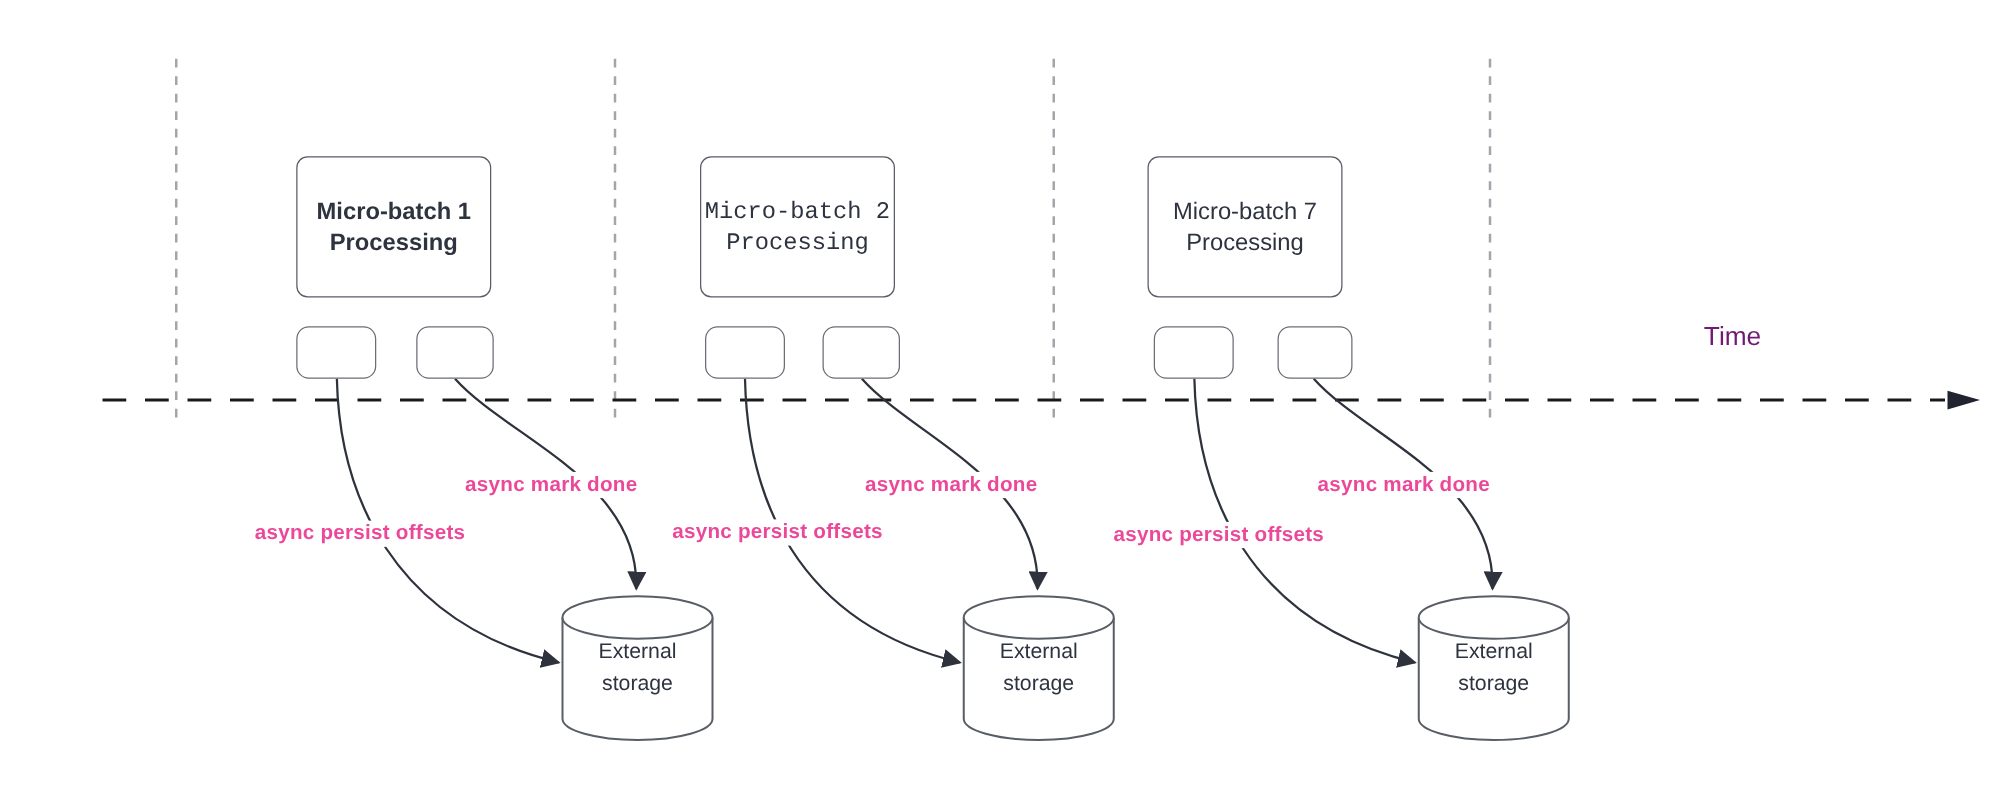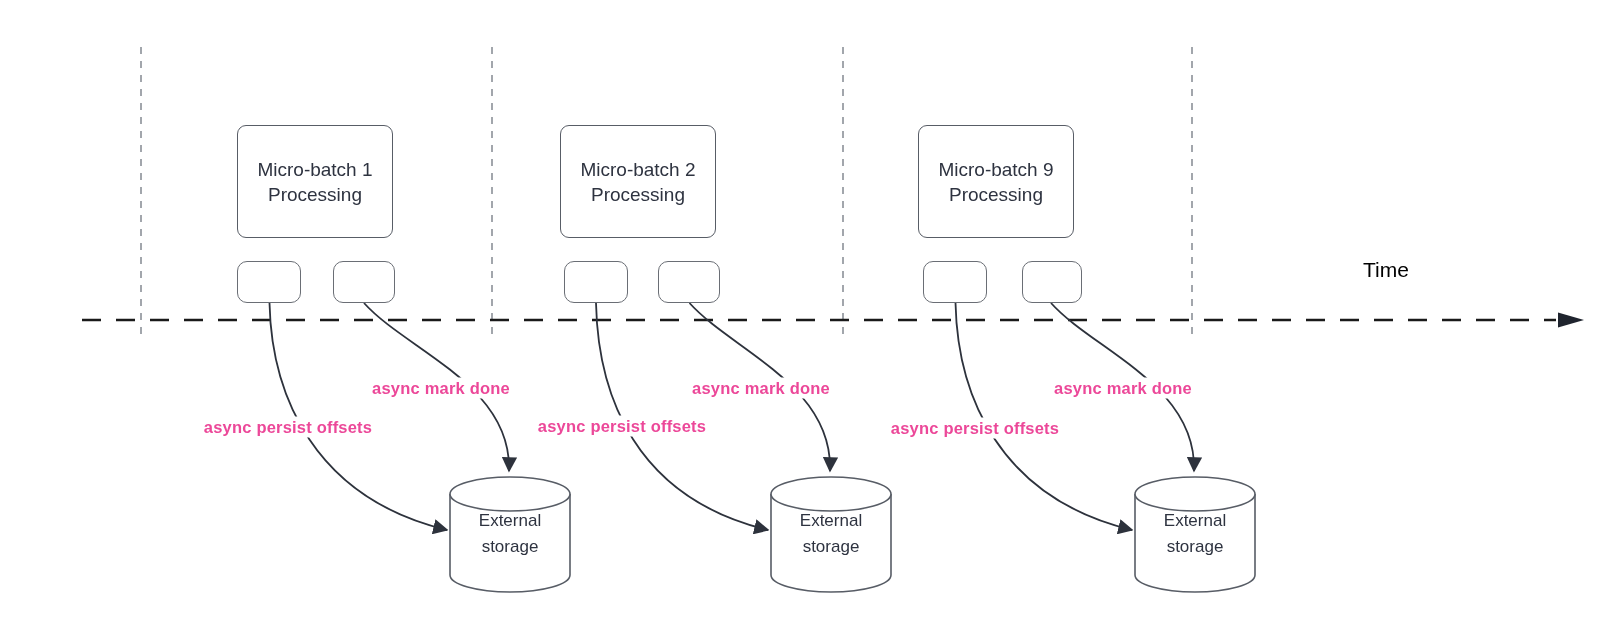--- a/index.html
+++ b/index.html
@@ -49,21 +49,21 @@
     transform: translate(-50%, -50%);
     text-align: center;
     font-size: 17px; line-height: 26px;
     color: #2e3340;
     white-space: pre-line;
   }
   .time-label {
     position: absolute;
     transform: translate(-50%, -50%);
     font-size: 21px;
-    color: #000000;
+    color: #701a75;
     white-space: nowrap;
   }
 </style>
 </head>
 <body>
 
 <div id="canvas">
 
   <svg id="diagram-svg" width="1600" height="642" viewBox="0 0 1600 642">
     <defs>
@@ -96,39 +96,39 @@
     <g>
       <path d="M 771,494 L 771,575 A 60,17 0 0 0 891,575 L 891,494" fill="#ffffff" stroke="#585d66" stroke-width="1.6"></path>
       <ellipse cx="831" cy="494" rx="60" ry="17" fill="#ffffff" stroke="#585d66" stroke-width="1.6"></ellipse>
     </g>
     <g>
       <path d="M 1135,494 L 1135,575 A 60,17 0 0 0 1255,575 L 1255,494" fill="#ffffff" stroke="#585d66" stroke-width="1.6"></path>
       <ellipse cx="1195" cy="494" rx="60" ry="17" fill="#ffffff" stroke="#585d66" stroke-width="1.6"></ellipse>
     </g>
   </svg>
 
-  <div class="big-box" style="left:237px; top:125px;">Micro-batch 1
+  <div class="big-box" style="left:237px; top:125px;font-weight:bold;">Micro-batch 1
 Processing</div>
   <div class="small-box" style="left:237px; top:261px;"></div>
   <div class="small-box" style="left:333px; top:261px; width:62px;"></div>
   <div class="flow-label" style="left:288px; top:427px;">async persist offsets</div>
   <div class="flow-label" style="left:441px; top:388px;">async mark done</div>
   <div class="storage-label" style="left:510px; top:534px;">External
 storage</div>
 
-  <div class="big-box" style="left:560px; top:125px;">Micro-batch 2
+  <div class="big-box" style="left:560px; top:125px;font-family:Liberation Mono, monospace;">Micro-batch 2
 Processing</div>
   <div class="small-box" style="left:564px; top:261px;"></div>
   <div class="small-box" style="left:658px; top:261px; width:62px;"></div>
   <div class="flow-label" style="left:622px; top:426px;">async persist offsets</div>
   <div class="flow-label" style="left:761px; top:388px;">async mark done</div>
   <div class="storage-label" style="left:831px; top:534px;">External
 storage</div>
 
-  <div class="big-box" style="left:918px; top:125px;">Micro-batch 9
+  <div class="big-box" style="left:918px; top:125px;">Micro-batch 7
 Processing</div>
   <div class="small-box" style="left:923px; top:261px;"></div>
   <div class="small-box" style="left:1022px; top:261px; width:60px;"></div>
   <div class="flow-label" style="left:975px; top:428px;">async persist offsets</div>
   <div class="flow-label" style="left:1123px; top:388px;">async mark done</div>
   <div class="storage-label" style="left:1195px; top:534px;">External
 storage</div>
 
   <div class="time-label" style="left:1386px; top:270px;">Time</div>
 

